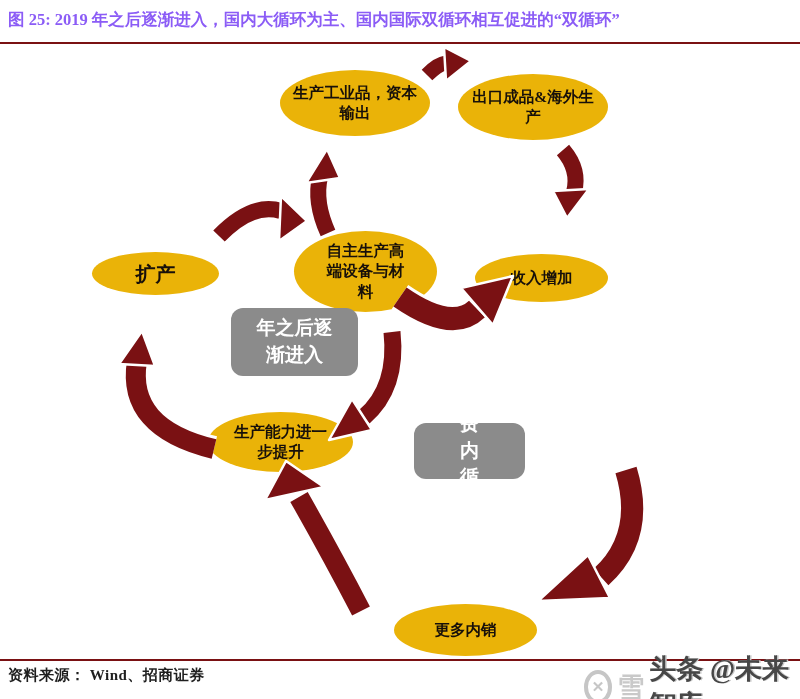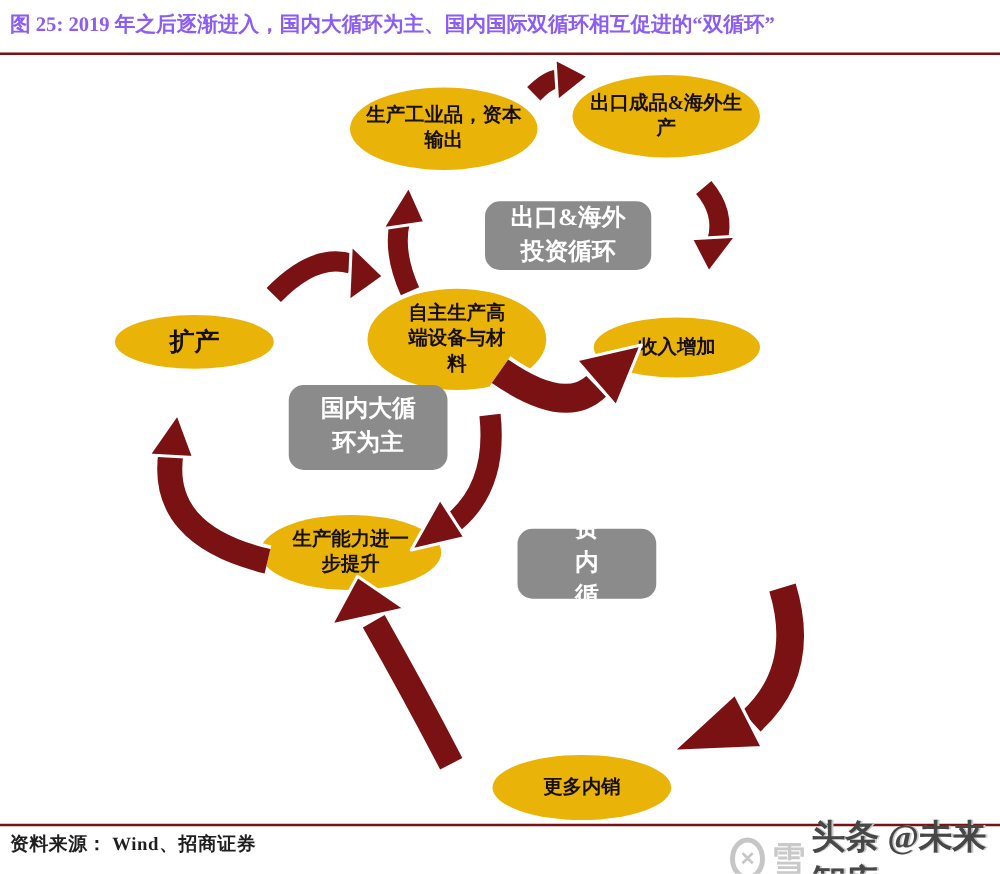--- a/index.html
+++ b/index.html
@@ -38,21 +38,21 @@
   }
   .ellipse{
     background:#eab308;border-radius:50%;color:#17100a;
     font-weight:bold;font-size:15.5px;line-height:1.3;
   }
   .gbox{
     background:#8b8b8b;border-radius:12px;color:#ffffff;
     font-weight:bold;font-size:19px;line-height:1.4;
   }
   #e1{left:280px;top:70px;width:150px;height:66px;padding:0 8px}
-  #e2{left:458px;top:60px;width:150px;height:66px;padding:0 10px}
+  #e2{left:458px;top:74px;width:150px;height:66px;padding:0 10px}
   #e3{left:92px;top:252px;width:127px;height:43px;font-size:20px}
   #e4{left:294px;top:231px;width:143px;height:81px;padding:0 28px}
   #e5{left:475px;top:254px;width:133px;height:48px}
   #e6{left:533px;top:352px;width:138px;height:52px}
   #e7{left:208px;top:412px;width:145px;height:60px;padding:0 22px}
   #e8{left:394px;top:604px;width:143px;height:52px}
   #b1{left:388px;top:161px;width:133px;height:55px;padding:0 16px}
   #b2{left:231px;top:308px;width:127px;height:68px;padding:0 22px}
   #b3{left:414px;top:423px;width:111px;height:56px;padding:0 40px}
 
@@ -71,22 +71,21 @@
   <div id="title-rule"></div>
 
   <div class="node ellipse" id="e1">生产工业品，资本输出</div>
   <div class="node ellipse" id="e2">出口成品&amp;海外生产</div>
   <div class="node ellipse" id="e3">扩产</div>
   <div class="node ellipse" id="e4">自主生产高端设备与材料</div>
   <div class="node ellipse" id="e5">收入增加</div>
   <div class="node ellipse" id="e7">生产能力进一步提升</div>
   <div class="node ellipse" id="e8">更多内销</div>
 
-  <div class="node gbox" id="b1">出口&amp;海外投资循环</div>
-  <div class="node gbox" id="b2">国内大循环为主</div>
+  <div class="node gbox" id="b2">年之后逐渐进入</div>
   <div class="node gbox" id="b3">消费内循环</div>
 
   <svg id="arrows" width="800" height="699" viewBox="0 0 800 699" aria-hidden="true">
 
     <g>
       <path class="ac" d="M 427 75 Q 438 64 446 63" stroke-width="21"></path>
       <path class="ab" d="M 427 75 Q 438 64 446 63" stroke-width="15"></path>
       <polygon class="ah" points="444,47 471,61 446,81"></polygon>
     </g>
 

